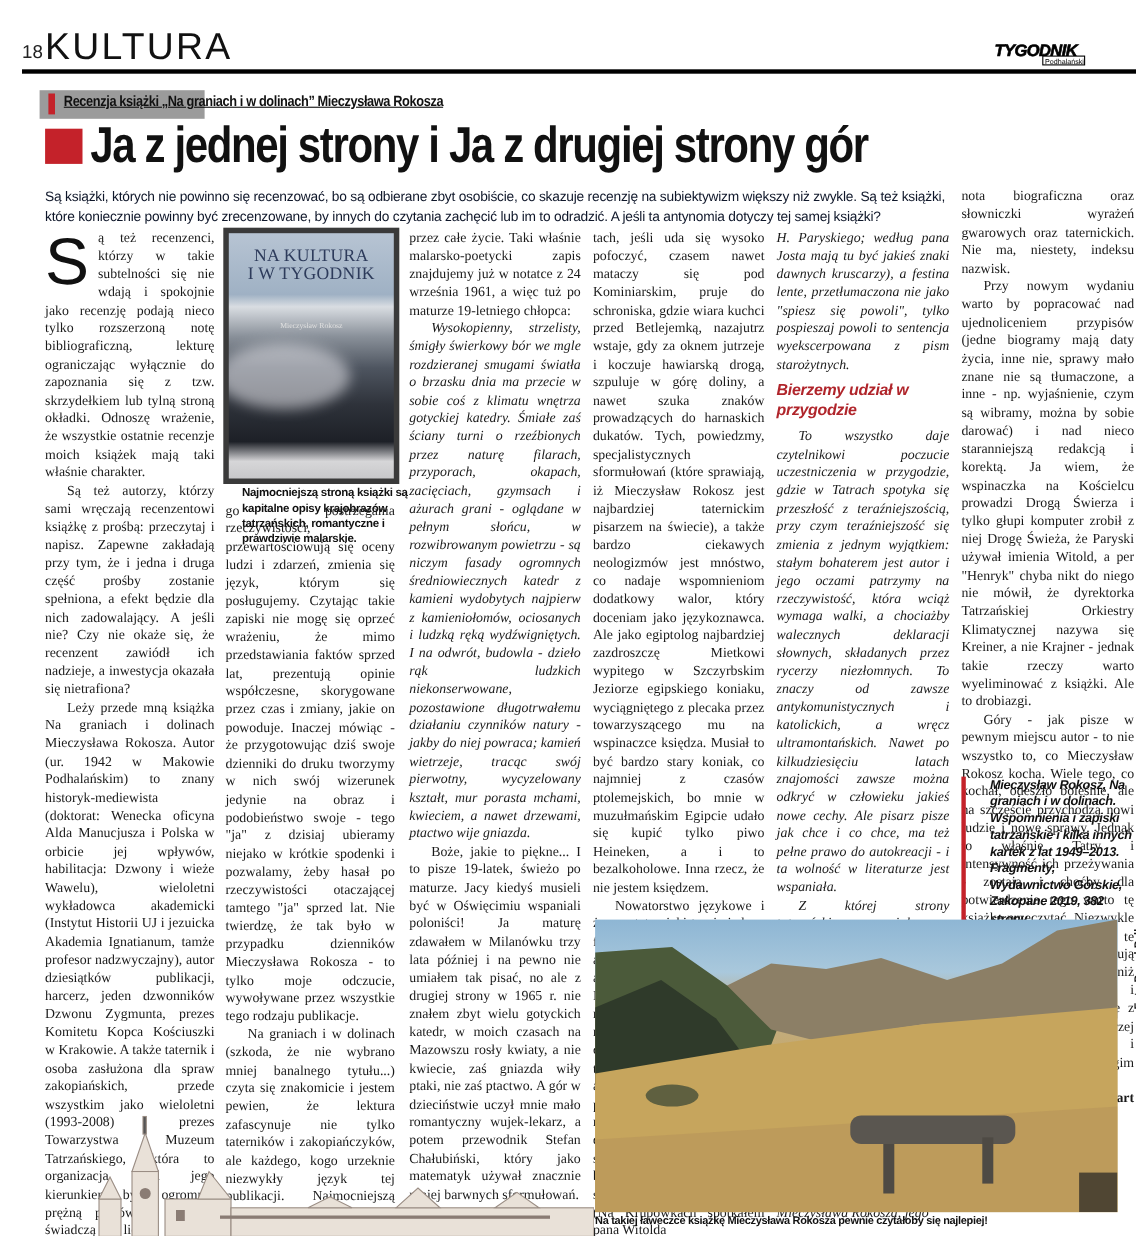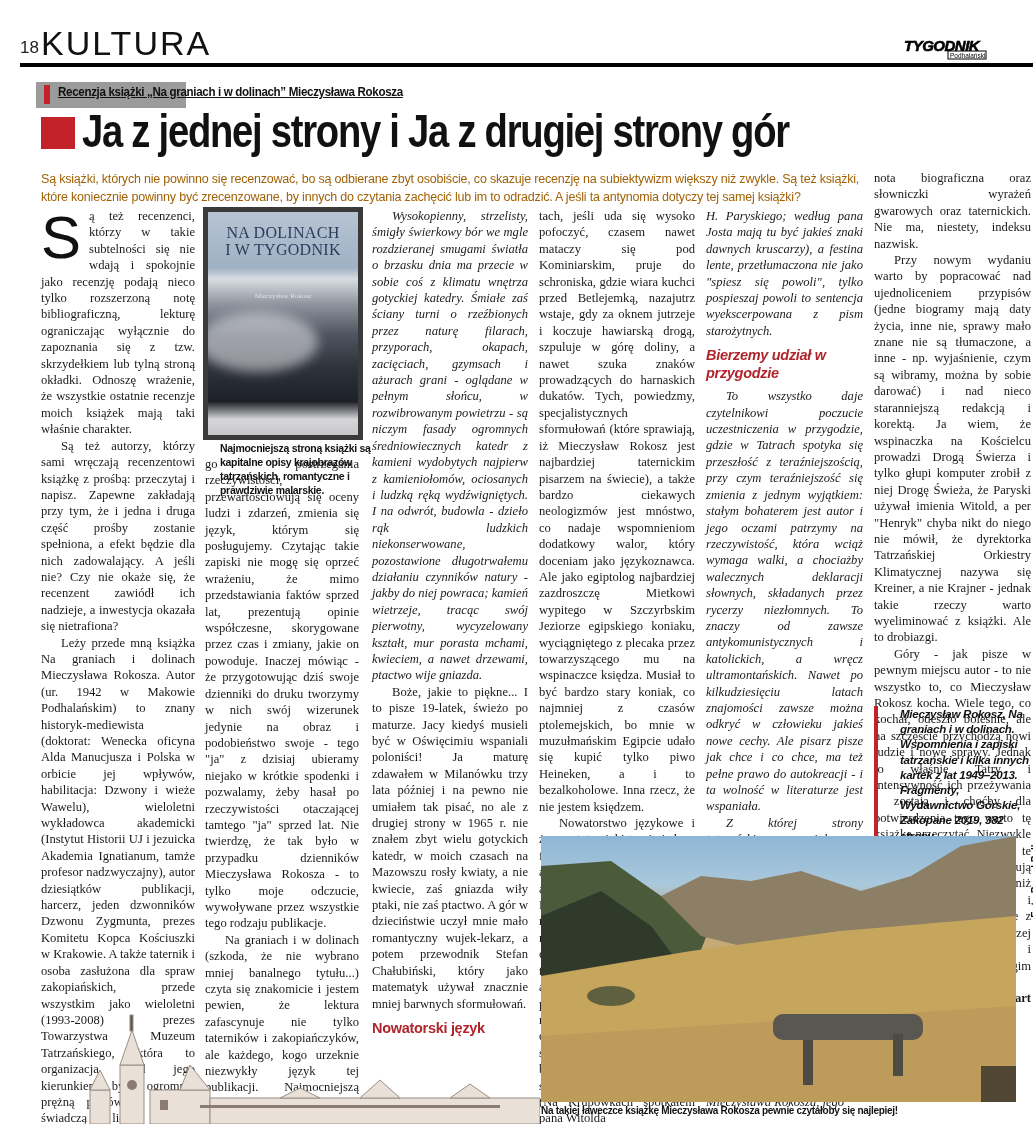--- a/index.html
+++ b/index.html
@@ -10,21 +10,21 @@
   .logo { position: absolute; left: 902px; top: 36px; width: 86px; height: 24px; }
   .rule { position: absolute; left: 20px; top: 63px; width: 1013px; height: 4px; background: #000; }
   .kicker-hl { position: absolute; left: 36px; top: 82px; width: 150px; height: 26px; background: #8a8a8a; opacity: .85; }
   .kicker-bar { position: absolute; left: 44px; top: 85px; width: 6px; height: 19px; background: #c4222a; }
   .kicker-text { position: absolute; left: 58px; top: 84px; font-family: "Liberation Sans", sans-serif; font-weight: bold; font-size: 13.5px; letter-spacing: -0.4px; color: #111; text-decoration: underline; transform: scaleX(.86); transform-origin: left; white-space: nowrap; }
 
   
   .head-box { position: absolute; left: 41px; top: 117px; width: 34px; height: 32px; background: #c4222a; }
   .headline { position: absolute; left: 82px; top: 104px; font-family: "Liberation Sans", sans-serif; font-weight: bold; font-size: 46px; letter-spacing: -1.5px; color: #111; white-space: nowrap; transform: scaleX(.83); transform-origin: left; }
 
-  .lead { position: absolute; left: 41px; top: 170px; width: 820px; font-family: "Liberation Sans", sans-serif; font-size: 12.5px; line-height: 18px; color: #a16207; letter-spacing: -0.2px; }
+  .lead { position: absolute; left: 41px; top: 170px; width: 820px; font-family: "Liberation Sans", sans-serif; font-size: 12.5px; line-height: 18px; color: #0f172a; letter-spacing: -0.2px; }
 
   
   .col { position: absolute; font-size: 12.6px; line-height: 16.4px; text-align: justify; hyphens: manual; color: #1a1a1a; }
   .col p { text-indent: 20px; }
   .col p.noind { text-indent: 0; }
   .c1 { left: 41px; top: 208px; width: 154px; }
   .c2 { left: 205px; top: 456px; width: 154px; }
   .c3 { left: 372px; top: 208px; width: 156px; }
   .c4 { left: 539px; top: 208px; width: 156px; }
   .c5 { left: 706px; top: 208px; width: 157px; font-style: italic; }
@@ -84,34 +84,35 @@
   <p class="noind">ą też recenzenci, którzy w takie subtelności się nie wdają i spokojnie jako recenzję podają nieco tylko rozszerzoną notę bibliograficzną, lekturę ograniczając wyłącznie do zapoznania się z tzw. skrzydełkiem lub tylną stroną okładki. Odnoszę wrażenie, że wszystkie ostatnie recenzje moich książek mają taki właśnie charakter.</p>
   <p>Są też autorzy, którzy sami wręczają recenzentowi książkę z prośbą: przeczytaj i napisz. Zapewne zakładają przy tym, że i jedna i druga część prośby zostanie spełniona, a efekt będzie dla nich zadowalający. A jeśli nie? Czy nie okaże się, że recenzent zawiódł ich nadzieje, a inwestycja okazała się nietrafiona?</p>
   <p>Leży przede mną książka Na graniach i dolinach Mieczysława Rokosza. Autor (ur. 1942 w Makowie Podhalańskim) to znany historyk-mediewista (doktorat: Wenecka oficyna Alda Manucjusza i Polska w orbicie jej wpływów, habilitacja: Dzwony i wieże Wawelu), wieloletni wykładowca akademicki (Instytut Historii UJ i jezuicka Akademia Ignatianum, tamże profesor nadzwyczajny), autor dziesiątków publikacji, harcerz, jeden dzwonników Dzwonu Zygmunta, prezes Komitetu Kopca Kościuszki w Krakowie. A także taternik i osoba zasłużona dla spraw zakopiańskich, przede wszystkim jako wieloletni (1993-2008) prezes Towarzystwa Muzeum Tatrzańskiego, która to organizacja pod jego kierunkiem była ogromnie prężną placówką, o czym świadczą liczne sesje, konferencje i sympozja, kończące się cennymi publikacjami. Dziś o Towarzystwie niewiele się słyszy.</p>
 
 </div>
 
 <div class="cover">
   <div class="cover-inner">
     <div class="cover-mist"></div>
     <div class="cover-title">
-      <div>NA DOLINACH</div>
+      <div>NA KULTURA</div>
       <div>I W TYGODNIK</div>
     </div>
     <div class="cover-author">Mieczysław Rokosz</div>
   </div>
 </div>
 <div class="caption cover-cap">Najmocniejszą stroną książki są kapitalne opisy krajobrazów tatrzańskich, romantyczne i prawdziwie malarskie.</div>
 
 <div class="col c2">
   <p class="noind">go postrzegania rzeczywistości, przewartościowują się oceny ludzi i zdarzeń, zmienia się język, którym się posługujemy. Czytając takie zapiski nie mogę się oprzeć wrażeniu, że mimo przedstawiania faktów sprzed lat, prezentują opinie współczesne, skorygowane przez czas i zmiany, jakie on powoduje. Inaczej mówiąc - że przygotowując dziś swoje dzienniki do druku tworzymy w nich swój wizerunek jedynie na obraz i podobieństwo swoje - tego "ja" z dzisiaj ubieramy niejako w krótkie spodenki i pozwalamy, żeby hasał po rzeczywistości otaczającej tamtego "ja" sprzed lat. Nie twierdzę, że tak było w przypadku dzienników Mieczysława Rokosza - to tylko moje odczucie, wywoływane przez wszystkie tego rodzaju publikacje.</p>
   <p>Na graniach i w dolinach (szkoda, że nie wybrano mniej banalnego tytułu...) czyta się znakomicie i jestem pewien, że lektura zafascynuje nie tylko taterników i zakopiańczyków, ale każdego, kogo urzeknie niezwykły język tej publikacji. Najmocniejszą stroną książki są kapitalne opisy krajobrazów tatrzańskich, romantyczne i prawdziwie malarskie - czemu dziwić się nie należy, bo autor był uczniem Liceum Sztuk Plastycznych w Krakowie (choć maturę zdał w Liceum Ogólnokształcącym w Oświęcimiu) i talenty artystyczne towarzyszą mu</p>
 </div>
 
 <div class="col c3">
+  <p class="noind">przez całe życie. Taki właśnie malarsko-poetycki zapis znajdujemy już w notatce z 24 września 1961, a więc tuż po maturze 19-letniego chłopca:</p>
   <p style="font-style:italic">Wysokopienny, strzelisty, śmigły świerkowy bór we mgle rozdzieranej smugami światła o brzasku dnia ma przecie w sobie coś z klimatu wnętrza gotyckiej katedry. Śmiałe zaś ściany turni o rzeźbionych przez naturę filarach, przyporach, okapach, zacięciach, gzymsach i ażurach grani - oglądane w pełnym słońcu, w rozwibrowanym powietrzu - są niczym fasady ogromnych średniowiecznych katedr z kamieni wydobytych najpierw z kamieniołomów, ociosanych i ludzką ręką wydźwigniętych. I na odwrót, budowla - dzieło rąk ludzkich niekonserwowane, pozostawione długotrwałemu działaniu czynników natury - jakby do niej powraca; kamień wietrzeje, tracąc swój pierwotny, wycyzelowany kształt, mur porasta mchami, kwieciem, a nawet drzewami, ptactwo wije gniazda.</p>
   <p>Boże, jakie to piękne... I to pisze 19-latek, świeżo po maturze. Jacy kiedyś musieli być w Oświęcimiu wspaniali poloniści! Ja maturę zdawałem w Milanówku trzy lata później i na pewno nie umiałem tak pisać, no ale z drugiej strony w 1965 r. nie znałem zbyt wielu gotyckich katedr, w moich czasach na Mazowszu rosły kwiaty, a nie kwiecie, zaś gniazda wiły ptaki, nie zaś ptactwo. A gór w dzieciństwie uczył mnie mało romantyczny wujek-lekarz, a potem przewodnik Stefan Chałubiński, który jako matematyk używał znacznie mniej barwnych sformułowań.</p>
   <div class="subhead">Nowatorski język</div>
 
 </div>
 
 <div class="col c4">
   <p class="noind">tach, jeśli uda się wysoko pofoczyć, czasem nawet mataczy się pod Kominiarskim, pruje do schroniska, gdzie wiara kuchci przed Betlejemką, nazajutrz wstaje, gdy za oknem jutrzeje i koczuje hawiarską drogą, szpuluje w górę doliny, a nawet szuka znaków prowadzących do harnaskich dukatów. Tych, powiedzmy, specjalistycznych sformułowań (które sprawiają, iż Mieczysław Rokosz jest najbardziej taternickim pisarzem na świecie), a także bardzo ciekawych neologizmów jest mnóstwo, co nadaje wspomnieniom dodatkowy walor, który doceniam jako językoznawca. Ale jako egiptolog najbardziej zazdroszczę Mietkowi wypitego w Szczyrbskim Jeziorze egipskiego koniaku, wyciągniętego z plecaka przez towarzyszącego mu na wspinaczce księdza. Musiał to być bardzo stary koniak, co najmniej z czasów ptolemejskich, bo mnie w muzułmańskim Egipcie udało się kupić tylko piwo Heineken, a i to bezalkoholowe. Inna rzecz, że nie jestem księdzem.</p>
   <p>Nowatorstwo językowe i żargon taternicki to nie jedyne fascynacje lingwistyczne autora. Niemniej ciekawe jest archaizowanie wypowiedzi: Mieczysław Rokosz swoją mediewistykę do dziś wplata nawet w zwykłą rozmowę, do czego zresztą uprawnia go nie tylko specjalistyczna wiedza, ale i ogromna erudycja, którą przysypuje czytelników niemal na każdej stronie dzienników. W kościele modlą się nie ludzie, tylko lud, osoby bardziej znane obdarza się sformułowaniami feudalnymi (Na Krupówkach spotkałem pana Witolda</p>
 </div>

